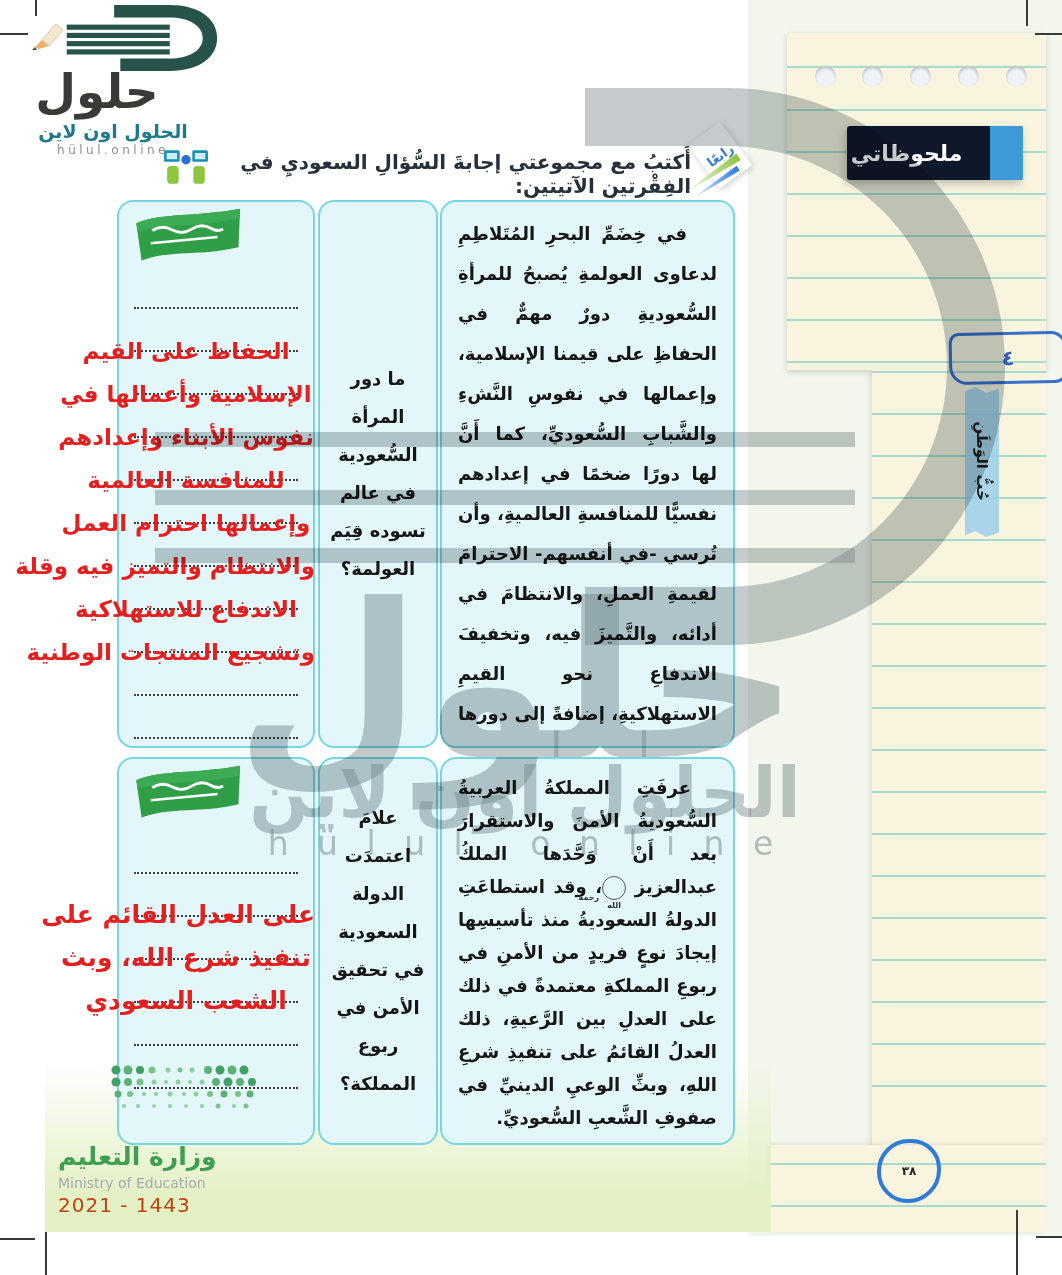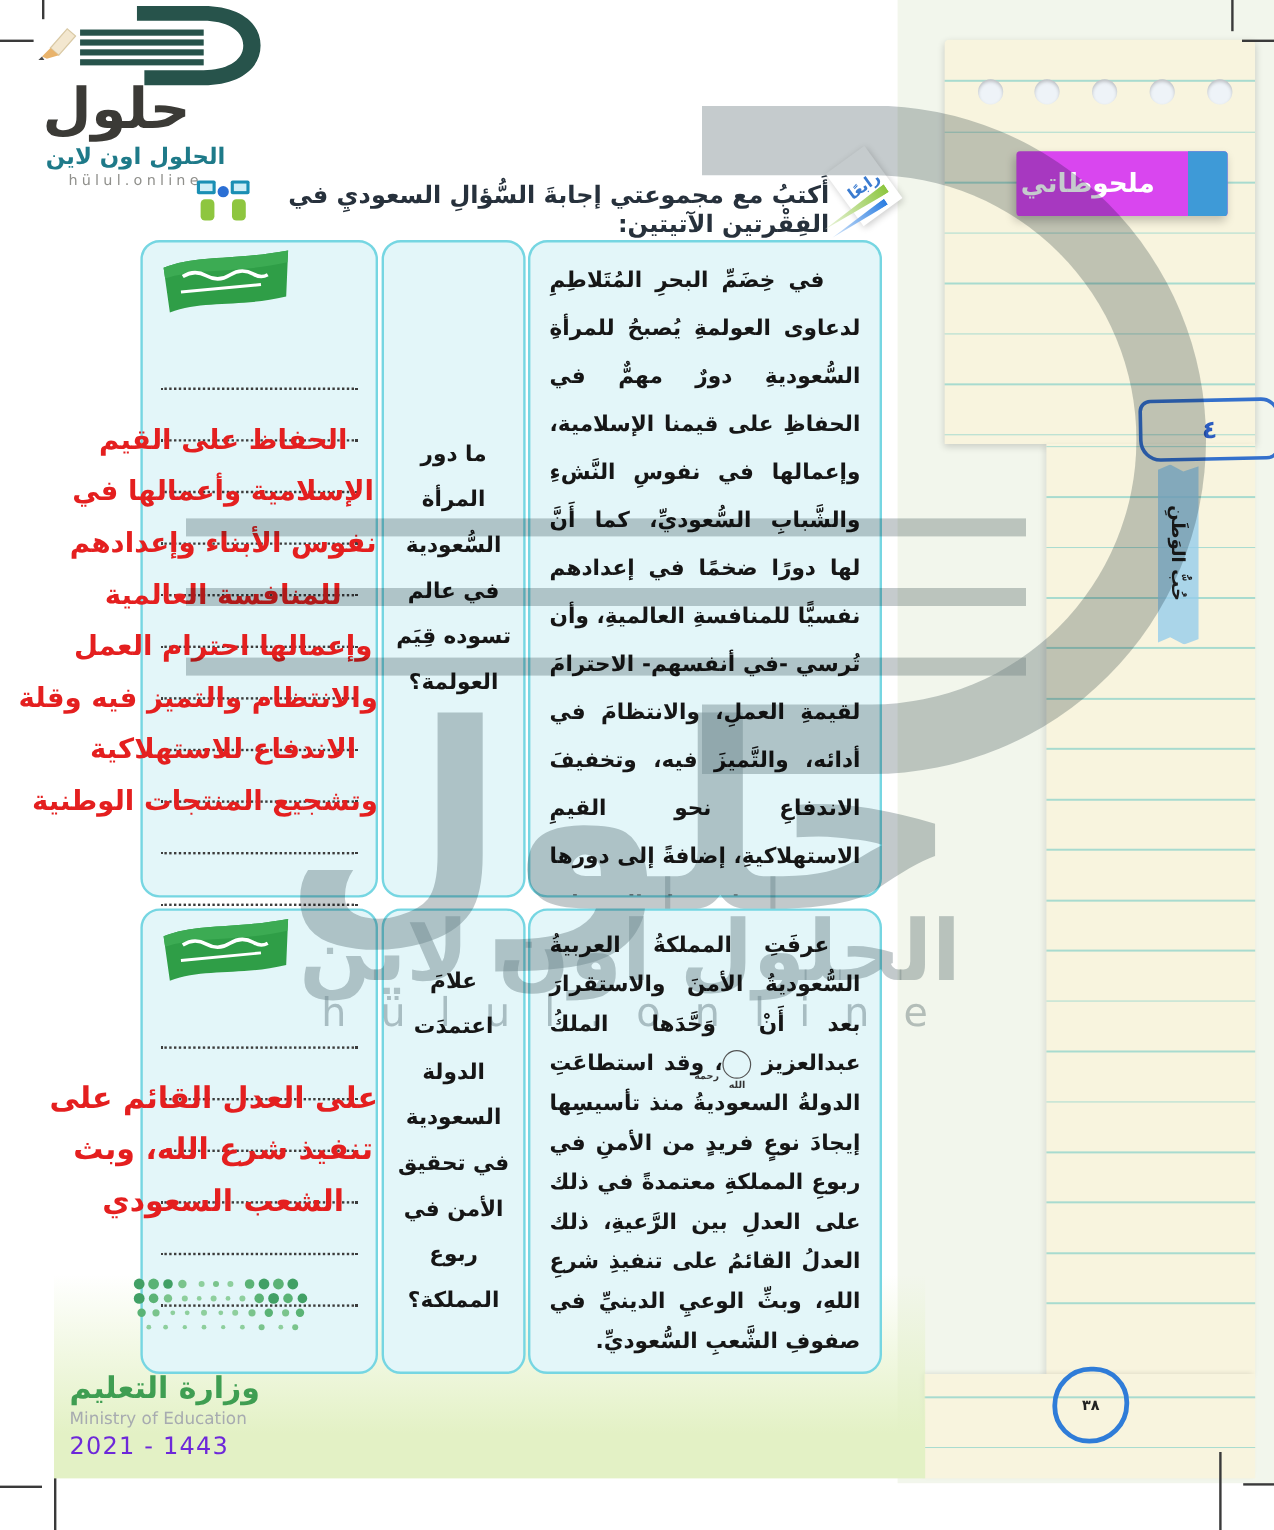--- a/index.html
+++ b/index.html
@@ -8,21 +8,21 @@
   
   .right-strip{position:absolute;left:748px;top:0;width:314px;height:1236px;background:#f2f6ec;}
   .paper{position:absolute;background:#f8f4de;box-shadow:0 2px 6px rgba(0,0,0,.16);
          background-image:repeating-linear-gradient(180deg,rgba(0,0,0,0) 0 40.5px,#a8dbcf 40.5px 42px);}
   .paper-upper{left:787px;top:33px;width:259px;height:337px;border-radius:4px 4px 0 0;background-position:0 36px;}
   .paper-lower{left:872px;top:370px;width:174px;height:775px;box-shadow:-2px 2px 5px rgba(0,0,0,.10);background-position:0 -39px;}
   .paper-bottom{left:770px;top:1145px;width:276px;height:87px;box-shadow:-2px -1px 4px rgba(0,0,0,.10);background-position:0 -22px;}
   .hole{position:absolute;width:21px;height:21px;border-radius:50%;background:#eef3f8;
         box-shadow:inset 0 2px 3px rgba(0,0,0,.22);}
   .tab{position:absolute;left:847px;top:126px;width:176px;height:54px;display:flex;border-radius:3px;
-       background:#d946ef;box-shadow:-2px 4px 8px rgba(0,0,0,.22);gap:24px;}
+       background:#0f172a;box-shadow:-2px 4px 8px rgba(0,0,0,.22);gap:24px;}
   .tab-label{width:138px;display:flex;align-items:center;justify-content:center;color:#fff;
              font-size:22px;font-weight:700;}
   .tab-end{width:38px;background:#3e9ad7;border-radius:0 3px 3px 0;}
   .badge4{position:absolute;left:949px;top:332px;width:112px;height:46px;border:3px solid #3470cc;
           border-radius:10px 16px 12px 18px;transform:rotate(-1.2deg);display:flex;align-items:center;
           justify-content:center;font-size:21px;font-weight:700;color:#2b5cc0;}
   .washi{position:absolute;left:965px;top:387px;width:34px;height:150px;background:rgba(150,205,235,.8);
          clip-path:polygon(0 3%,30% 0,62% 4%,100% 1%,100% 97%,64% 100%,30% 96%,0 99%);}
   .washi span{position:absolute;left:-53px;top:65px;width:140px;transform:rotate(90deg);
               text-align:center;font-size:15px;font-weight:700;color:#1c1c1c;}
@@ -63,34 +63,34 @@
   .c-par2{left:440px;top:757px;width:295px;height:388px;overflow:hidden;}
   .ptxt{margin:0;padding:12px 16px;direction:rtl;text-align:justify;color:#161616;font-weight:700;}
   .p1{font-size:18px;line-height:40px;text-indent:30px;}
   .p2{font-size:18px;line-height:33px;text-indent:26px;}
   .honor{display:inline-block;font-size:8px;line-height:1.05;width:24px;height:24px;border:1.5px solid #555;
          border-radius:50%;text-align:center;vertical-align:middle;color:#333;padding-top:17px;box-sizing:border-box;}
   .qcell{display:flex;align-items:center;justify-content:center;direction:rtl;text-align:center;
          font-size:18px;font-weight:700;line-height:38px;color:#161616;padding:0 6px;}
   .flag-wrap{position:absolute;top:5px;left:12px;width:120px;height:64px;transform:rotate(-2deg);}
   .slots{position:absolute;left:10px;right:10px;}
-  .s1{top:80px;} .s2{top:72px;}
+  .s1{top:64px;} .s2{top:72px;}
   .slot{position:relative;}
   .s1 .slot{height:43px;} .s2 .slot{height:43px;}
   .rule{position:absolute;left:5px;right:5px;bottom:0;border-bottom:2px dotted #3c3c3c;}
   .ans-text{position:absolute;left:-72px;right:-12px;bottom:-12px;text-align:center;direction:rtl;
             white-space:nowrap;font-weight:700;color:#e41f1f;}
   .s1 .ans-text{font-size:23px;} .s2 .ans-text{font-size:25px;}
   
   .footer-green{position:absolute;left:45px;top:1062px;width:726px;height:170px;z-index:1;
                 background:linear-gradient(180deg,rgba(227,241,197,0) 0%,#e3f1c5 78%);}
   .ministry{position:absolute;left:58px;top:1142px;width:220px;z-index:4;text-align:left;}
   .min-ar{font-size:25px;font-weight:700;color:#3f9e52;}
   .min-en{font-size:14px;color:#a7abb0;margin-top:4px;}
-  .min-yr{font-size:20px;color:#6d28d9;margin-top:2px;letter-spacing:1px;}
+  .min-yr{font-size:20px;color:#c2410c;margin-top:2px;letter-spacing:1px;}
   .min-dots{position:absolute;left:110px;top:1064px;z-index:4;}
   
   .watermark{position:absolute;inset:0;z-index:60;pointer-events:none;mix-blend-mode:multiply;}
   .wm-bracket{position:absolute;left:585px;top:88px;width:420px;height:557px;box-sizing:border-box;
               border:58px solid rgba(128,142,147,.46);border-left:none;border-radius:0 280px 280px 0;}
   .wm-bar{position:absolute;left:155px;width:700px;height:15px;background:rgba(128,142,147,.46);}
   .wm-word{position:absolute;left:235px;top:575px;width:540px;text-align:center;font-size:215px;
            font-weight:900;line-height:1;color:rgba(128,142,147,.48);white-space:nowrap;}
   .wm-sub-ar{position:absolute;left:225px;top:752px;width:600px;text-align:center;direction:rtl;
              font-size:70px;font-weight:900;color:rgba(128,142,147,.48);white-space:nowrap;}

